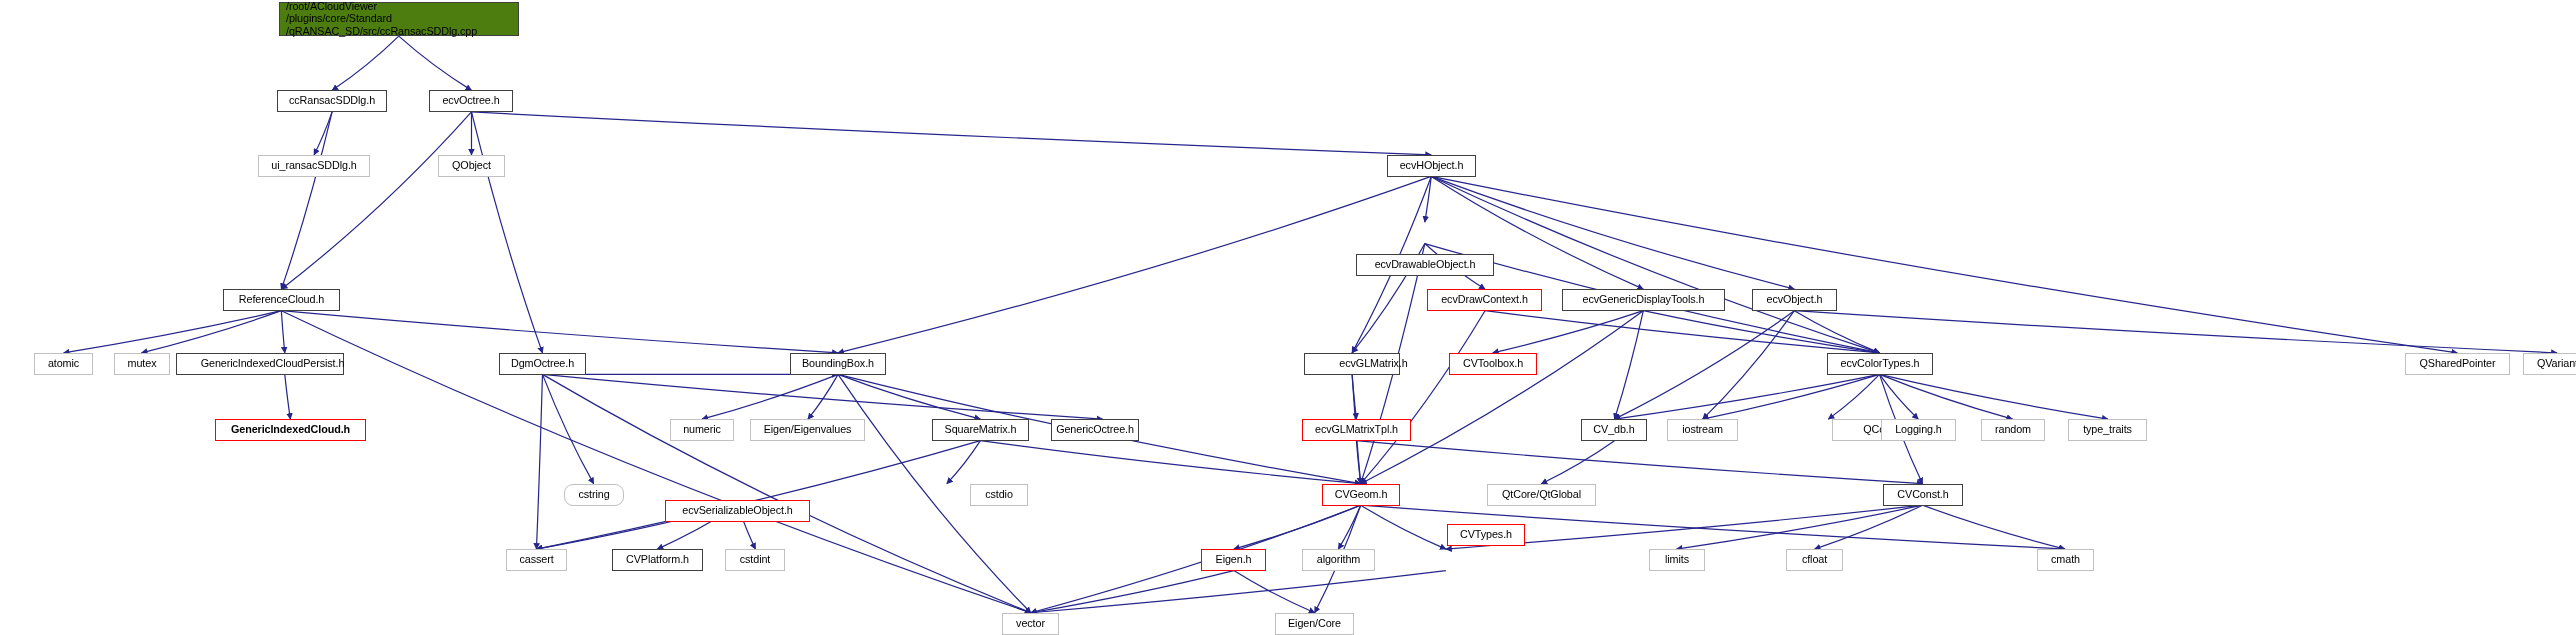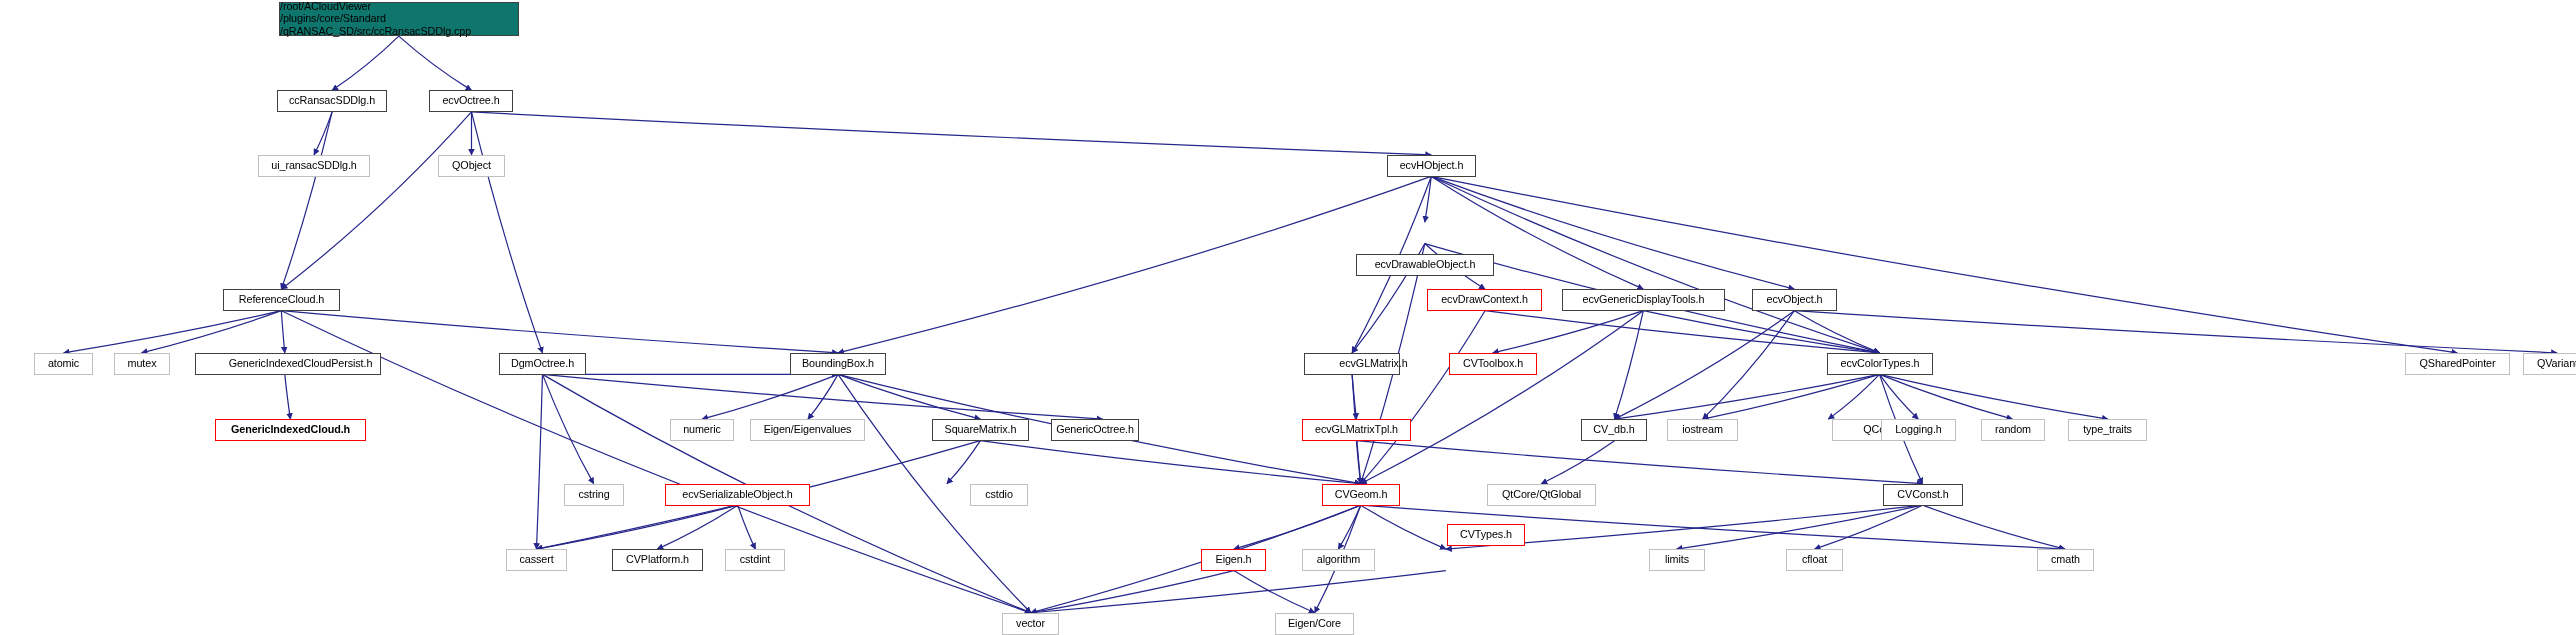--- a/index.html
+++ b/index.html
@@ -24,25 +24,25 @@
     color:#000000;
     background:#ffffff;
     border:0.9px solid #c0c0c0;
     font-size:10.8px;
     letter-spacing:-0.1px;
     z-index:5;
   }
   .node.solid{border:0.9px solid #404040;}
   .node.red{border:0.9px solid #ff0000;}
   .node.root{
-    background:#0f766e;
+    background:#4d7c0f;
     border:0.9px solid #404040;
     justify-content:flex-start;
     text-align:left;
-    padding-left:0;
+    padding-left:6px;
     font-size:10.8px;
   }
 </style>
 </head>
 <body>
 
 <div id="graph">
   <svg id="edges" viewBox="0 0 2994 739" preserveAspectRatio="none">
     <defs>
       <marker id="arrow" viewBox="0 0 10 10" refX="9" refY="5" markerWidth="5.5" markerHeight="5.5" orient="auto-start-reverse">
@@ -137,42 +137,42 @@
       <div class="node plain" style="left: 258px; top: 155px; width: 112px; height: 21.5px;">ui_ransacSDDlg.h</div>
       <div class="node plain" style="left: 438px; top: 155px; width: 67px; height: 21.5px;">QObject</div>
       <div class="node solid" style="left: 1387px; top: 155px; width: 89px; height: 21.5px;">ecvHObject.h</div>
       <div class="node solid" style="left: 1356px; top: 222px; width: 138px; height: 21.5px; margin-top: 32px;">ecvDrawableObject.h</div>
       <div class="node solid" style="left: 223px; top: 289px; width: 117px; height: 21.5px;">ReferenceCloud.h</div>
       <div class="node red" style="left: 1427px; top: 289px; width: 115px; height: 21.5px;">ecvDrawContext.h</div>
       <div class="node solid" style="left: 1562px; top: 289px; width: 163px; height: 21.5px;">ecvGenericDisplayTools.h</div>
       <div class="node solid" style="left: 1752px; top: 289px; width: 85px; height: 21.5px;">ecvObject.h</div>
       <div class="node plain" style="left: 34px; top: 353px; width: 59px; height: 21.5px;">atomic</div>
       <div class="node plain" style="left: 114px; top: 353px; width: 56px; height: 21.5px;">mutex</div>
-      <div class="node solid" style="left: 195px; top: 353px; width: 186px; height: 21.5px; padding-left: 25px;">GenericIndexedCloudPersist.h</div>
+      <div class="node solid" style="left: 176px; top: 353px; width: 168px; height: 21.5px; padding-left: 25px;">GenericIndexedCloudPersist.h</div>
       <div class="node solid" style="left: 499px; top: 353px; width: 87px; height: 21.5px;">DgmOctree.h</div>
       <div class="node solid" style="left: 790px; top: 353px; width: 96px; height: 21.5px;">BoundingBox.h</div>
       <div class="node solid" style="left: 1304px; top: 353px; width: 96px; height: 21.5px; padding-left: 43px;">ecvGLMatrix.h</div>
       <div class="node red" style="left: 1449px; top: 353px; width: 88px; height: 21.5px;">CVToolbox.h</div>
       <div class="node solid" style="left: 1827px; top: 353px; width: 106px; height: 21.5px;">ecvColorTypes.h</div>
       <div class="node plain" style="left: 2405px; top: 353px; width: 105px; height: 21.5px;">QSharedPointer</div>
       <div class="node plain" style="left: 2523px; top: 353px; width: 69px; height: 21.5px;">QVariant</div>
       <div class="node red" style="left: 215px; top: 419px; width: 151px; height: 21.5px; font-weight: bold;">GenericIndexedCloud.h</div>
       <div class="node plain" style="left: 670px; top: 419px; width: 64px; height: 21.5px;">numeric</div>
       <div class="node plain" style="left: 750px; top: 419px; width: 115px; height: 21.5px;">Eigen/Eigenvalues</div>
       <div class="node solid" style="left: 932px; top: 419px; width: 97px; height: 21.5px;">SquareMatrix.h</div>
       <div class="node solid" style="left: 1051px; top: 419px; width: 88px; height: 21.5px;">GenericOctree.h</div>
       <div class="node red" style="left: 1302px; top: 419px; width: 109px; height: 21.5px;">ecvGLMatrixTpl.h</div>
       <div class="node solid" style="left: 1581px; top: 419px; width: 66px; height: 21.5px;">CV_db.h</div>
       <div class="node plain" style="left: 1667px; top: 419px; width: 71px; height: 21.5px;">iostream</div>
       <div class="node plain" style="left: 1832px; top: 419px; width: 60px; height: 21.5px; padding-left: 36px;">QColor</div>
       <div class="node plain" style="left: 1881px; top: 419px; width: 75px; height: 21.5px;">Logging.h</div>
       <div class="node plain" style="left: 1981px; top: 419px; width: 64px; height: 21.5px;">random</div>
       <div class="node plain" style="left: 2068px; top: 419px; width: 79px; height: 21.5px;">type_traits</div>
-      <div class="node plain" style="left: 564px; top: 484px; width: 60px; height: 21.5px;">cstring</div>
-      <div class="node red" style="left: 665px; top: 484px; width: 145px; height: 21.5px;">ecvSerializableObject.h</div>
+      <div class="node plain" style="left: 564px; top: 484px; width: 60px; height: 21.5px; border-radius: 9px;">cstring</div>
+      <div class="node red" style="left: 665px; top: 500px; width: 145px; height: 21.5px;">ecvSerializableObject.h</div>
       <div class="node plain" style="left: 970px; top: 484px; width: 58px; height: 21.5px;">cstdio</div>
       <div class="node red" style="left: 1322px; top: 484px; width: 78px; height: 21.5px;">CVGeom.h</div>
       <div class="node plain" style="left: 1487px; top: 484px; width: 109px; height: 21.5px;">QtCore/QtGlobal</div>
       <div class="node solid" style="left: 1883px; top: 484px; width: 80px; height: 21.5px;">CVConst.h</div>
       <div class="node plain" style="left: 506px; top: 549px; width: 61px; height: 21.5px;">cassert</div>
       <div class="node solid" style="left: 612px; top: 549px; width: 91px; height: 21.5px;">CVPlatform.h</div>
       <div class="node plain" style="left: 725px; top: 549px; width: 60px; height: 21.5px;">cstdint</div>
       <div class="node red" style="left: 1201px; top: 549px; width: 65px; height: 21.5px;">Eigen.h</div>
       <div class="node plain" style="left: 1302px; top: 549px; width: 73px; height: 21.5px;">algorithm</div>
       <div class="node red" style="left: 1407px; top: 524px; width: 78px; height: 21.5px; margin-left: 40px;">CVTypes.h</div>

